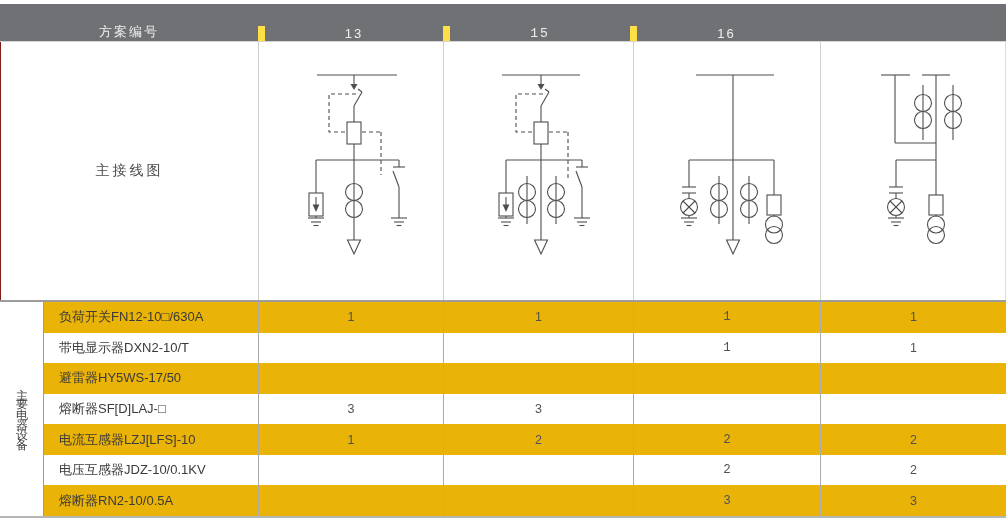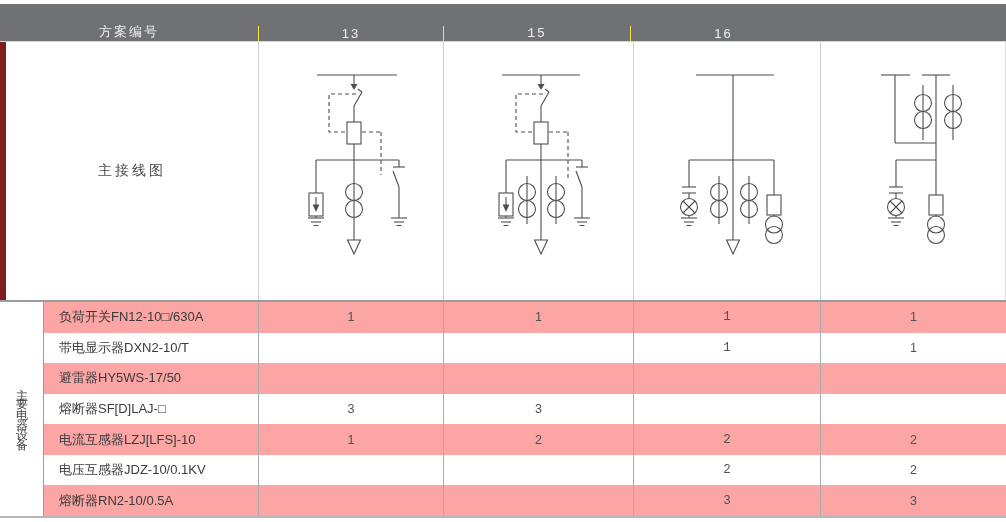--- a/index.html
+++ b/index.html
@@ -4,51 +4,51 @@
 <style>
   * { box-sizing: border-box; margin: 0; padding: 0; }
   html, body { width: 1006px; height: 522px; background: #ffffff;
     font-family: "Liberation Sans", sans-serif; position: relative; overflow: hidden; }
 
   
   .header { position: absolute; left: 0; top: 4px; width: 1006px; height: 37px;
     background: #6f7174; display: flex; color: #f0efee; align-items: flex-end; }
   .hcell { display: flex; align-items: center; justify-content: center;
     font-size: 13px; letter-spacing: 2px; }
-  .hcell + .hcell { border-left: 1px solid #fde047; }
+  .hcell + .hcell { border-left: 7px solid #fde047; }
   .cw0 { width: 258px; } .cw1 { width: 185px; } .cw2 { width: 190px; }
   .cw3 { width: 187px; font-family: Liberation Mono, monospace; } .cw4 { width: 186px; }
 
   
   .diagram-row { position: absolute; left: 0; top: 41px; width: 1006px; height: 261px;
     border-top: 1px solid #d4d4d4; border-bottom: 2px solid #9c9c9c;
     display: flex; background: #fff; }
   .dcell { height: 258px; display: flex; align-items: center; justify-content: center; }
   .dcell + .dcell { border-left: 1px solid #cfcfcf; }
-  .dcell.first { border-left: 6px solid #7f1d1d; }
+  .dcell.first { border-left: 1px solid #7f1d1d; }
   .dcell.last { border-right: 1px solid #dddddd; }
   .diagram-label { font-size: 14px; color: #4a4a4a; letter-spacing: 3px; }
 
   svg.sch { display: block; }
   .sch line, .sch polyline, .sch path, .sch rect, .sch circle {
     stroke: #4e4e4e; stroke-width: 1.1; fill: none; }
   .sch .filled { fill: #4e4e4e; stroke: none; }
   .sch .white { fill: #ffffff; }
   .sch .dash line, .sch .dash polyline { stroke-dasharray: 4 3; }
 
   
   .equip { position: absolute; left: 0; top: 302px; width: 1006px; height: 214px;
     display: flex; flex-direction: column; }
   .erow { flex: 1; display: flex; }
   .spacer { width: 43px; background: #ffffff; }
   .ename { width: 215px; border-left: 1px solid #9b9b9b; padding-left: 15px;
     display: flex; align-items: center; font-size: 13px; color: #3a3a3a; }
   .eval { display: flex; align-items: center; justify-content: center;
     font-size: 12.5px; color: #525252; border-left: 1px solid #ababab; }
-  .erow.pink .ename, .erow.pink .eval { background: #fca5a5; }
+  .erow.pink .ename, .erow.pink .eval { background: #eab308; }
 
   .vlabel { position: absolute; left: 0; top: 302px; width: 43px; height: 214px;
     display: flex; align-items: center; justify-content: center;
     writing-mode: vertical-rl; text-orientation: upright;
     font-size: 12px; color: #3d3d3d; letter-spacing: 10px; }
 
   .bottom-border { position: absolute; left: 0; top: 516px; width: 1006px;
     height: 2px; background: #b6b6b6; }
 </style>
 </head>

